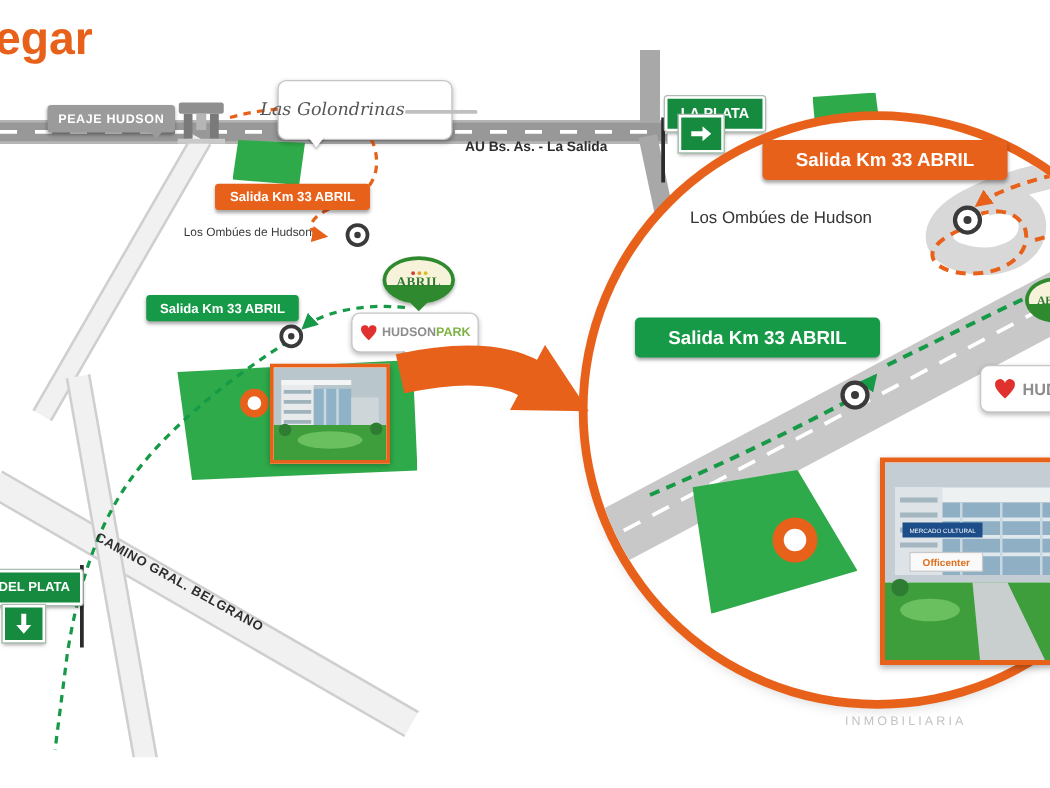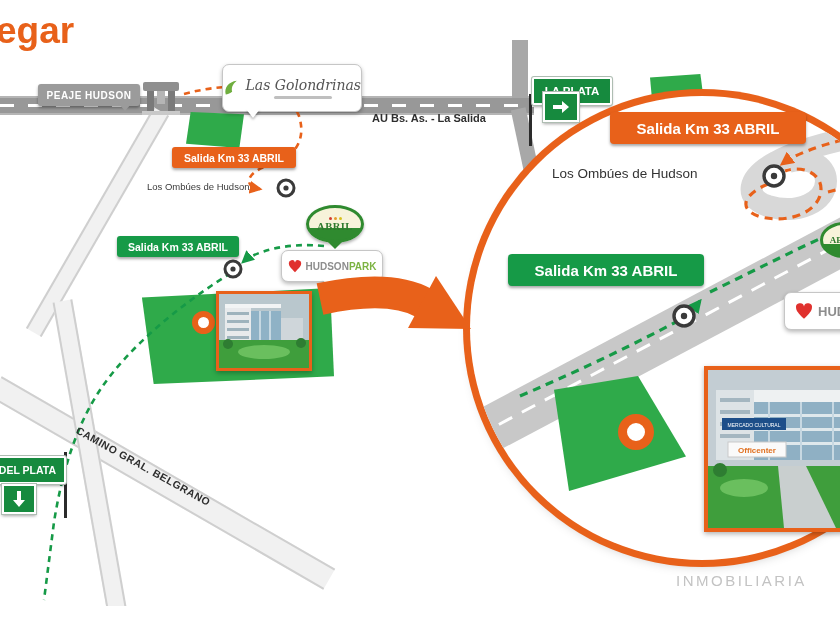--- a/index.html
+++ b/index.html
@@ -27,21 +27,21 @@
   .tail{position:absolute;width:0;height:0;border-left:7px solid transparent;border-right:7px solid transparent;}
   .ring{position:absolute;border-radius:50%;background:#fff;border-style:solid;border-color:#E8611A;box-sizing:border-box;}
   .pole{position:absolute;background:#2b2b2b;}
   .label{position:absolute;color:#2e2e2e;font-weight:bold;}
   .photo{position:absolute;border:3px solid #E8611A;background:#fff;box-shadow:0 2px 5px rgba(0,0,0,.3);}
   .dirbox{position:absolute;background:#168A3E;border:2px solid #fff;box-shadow:0 0 0 1px #aebdb2,0 2px 3px rgba(0,0,0,.35);
           display:flex;align-items:center;justify-content:center;}
   #zoom-circle{position:absolute;left:470px;top:96px;width:464px;height:464px;border-radius:50%;
                background:#fff;overflow:hidden;box-shadow:0 0 0 7px #E8611A,0 5px 12px rgba(0,0,0,.25);}
   .scriptfont{font-family:"DejaVu Serif",serif;font-style:italic;color:#555;}
-  .wm{position:absolute;color:#c3c3c3;font-size:15px;letter-spacing:2.5px;text-align:center;}
+  .wm{position:absolute;color:#c3c3c3;font-size:10px;letter-spacing:2.5px;text-align:center;}
 </style>
 </head>
 <body>
 
 <div id="stage">
 
   <div class="road" style="left:0;top:96px;width:534px;height:15px;border-top:2px solid #b5b5b5;border-bottom:2px solid #b5b5b5;">
        <div class="hwy-dash"></div>
   </div>
   <div class="road" style="left:512px;top:40px;width:16px;height:58px;background:#a8a8a8;"></div>
@@ -88,21 +88,21 @@
     <rect x="5" y="17" width="7" height="20" fill="#7a7a7a"></rect>
     <rect x="26" y="17" width="7" height="20" fill="#7a7a7a"></rect>
     <rect x="15" y="17" width="8" height="13" fill="#b5b5b5"></rect>
     <rect x="0" y="37" width="38" height="4" fill="#c9c9c9"></rect>
   </svg>
 
   <div class="whitecard" style="left:222px;top:64px;width:138px;height:46px;z-index:4;gap:6px;">
     <svg width="18" height="20" viewBox="0 0 18 20">
       <path d="M3,17 C1,10 6,3 15,2 C10,6 9,10 10,14 C7,16 5,17 3,17 z" fill="#6fae3f"></path>
     </svg>
-    <div style="display:flex;flex-direction:column;align-items:center;">
+    <div style="display:flex;align-items:center;">
       <span class="scriptfont" style="font-size:14px;white-space:nowrap;">Las Golondrinas</span>
       <span style="display:block;width:58px;height:3px;background:#bfbfbf;border-radius:2px;margin-top:3px;"></span>
     </div>
   </div>
   <div class="tail" style="left:246px;top:109px;z-index:4;border-top:9px solid #fff;filter:drop-shadow(0 2px 1px rgba(0,0,0,.25));"></div>
 
   <div class="label" style="left:372px;top:112px;z-index:4;font-size:11px;white-space:nowrap;">AU Bs. As. - La Salida</div>
 
   <div class="sign hwy-sign" style="left:532px;top:77px;width:76px;height:24px;z-index:4;font-size:11.5px;">
     <span>LA PLATA</span>

